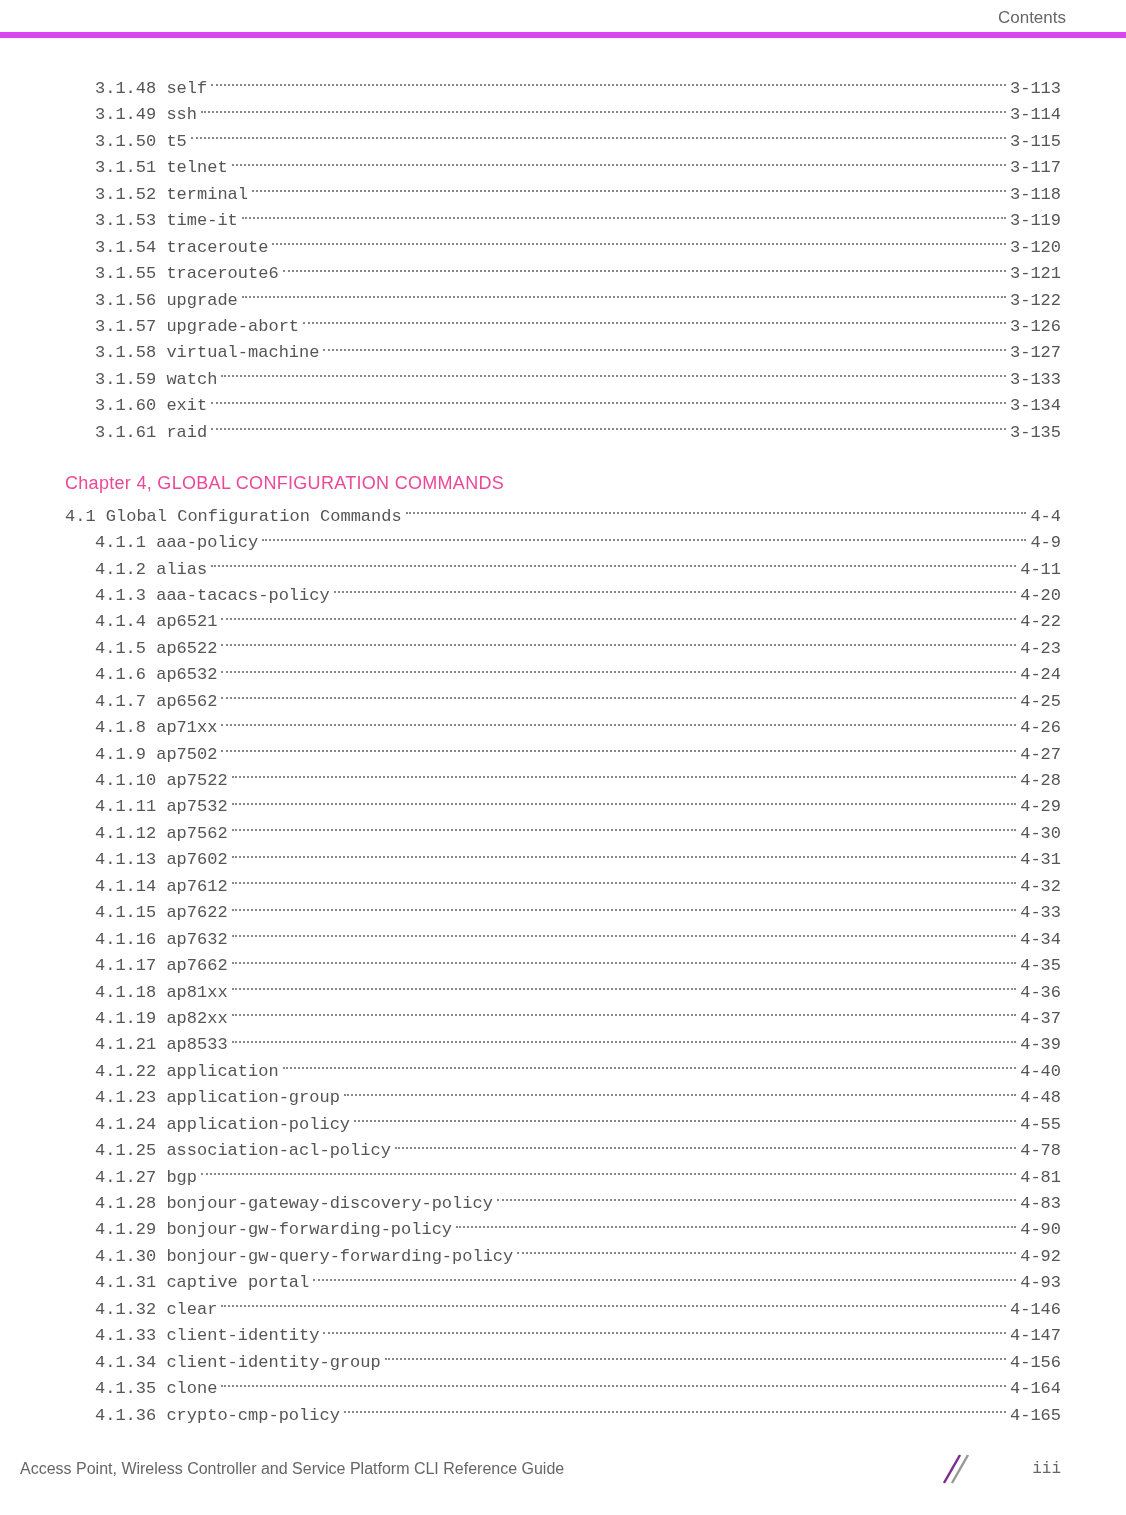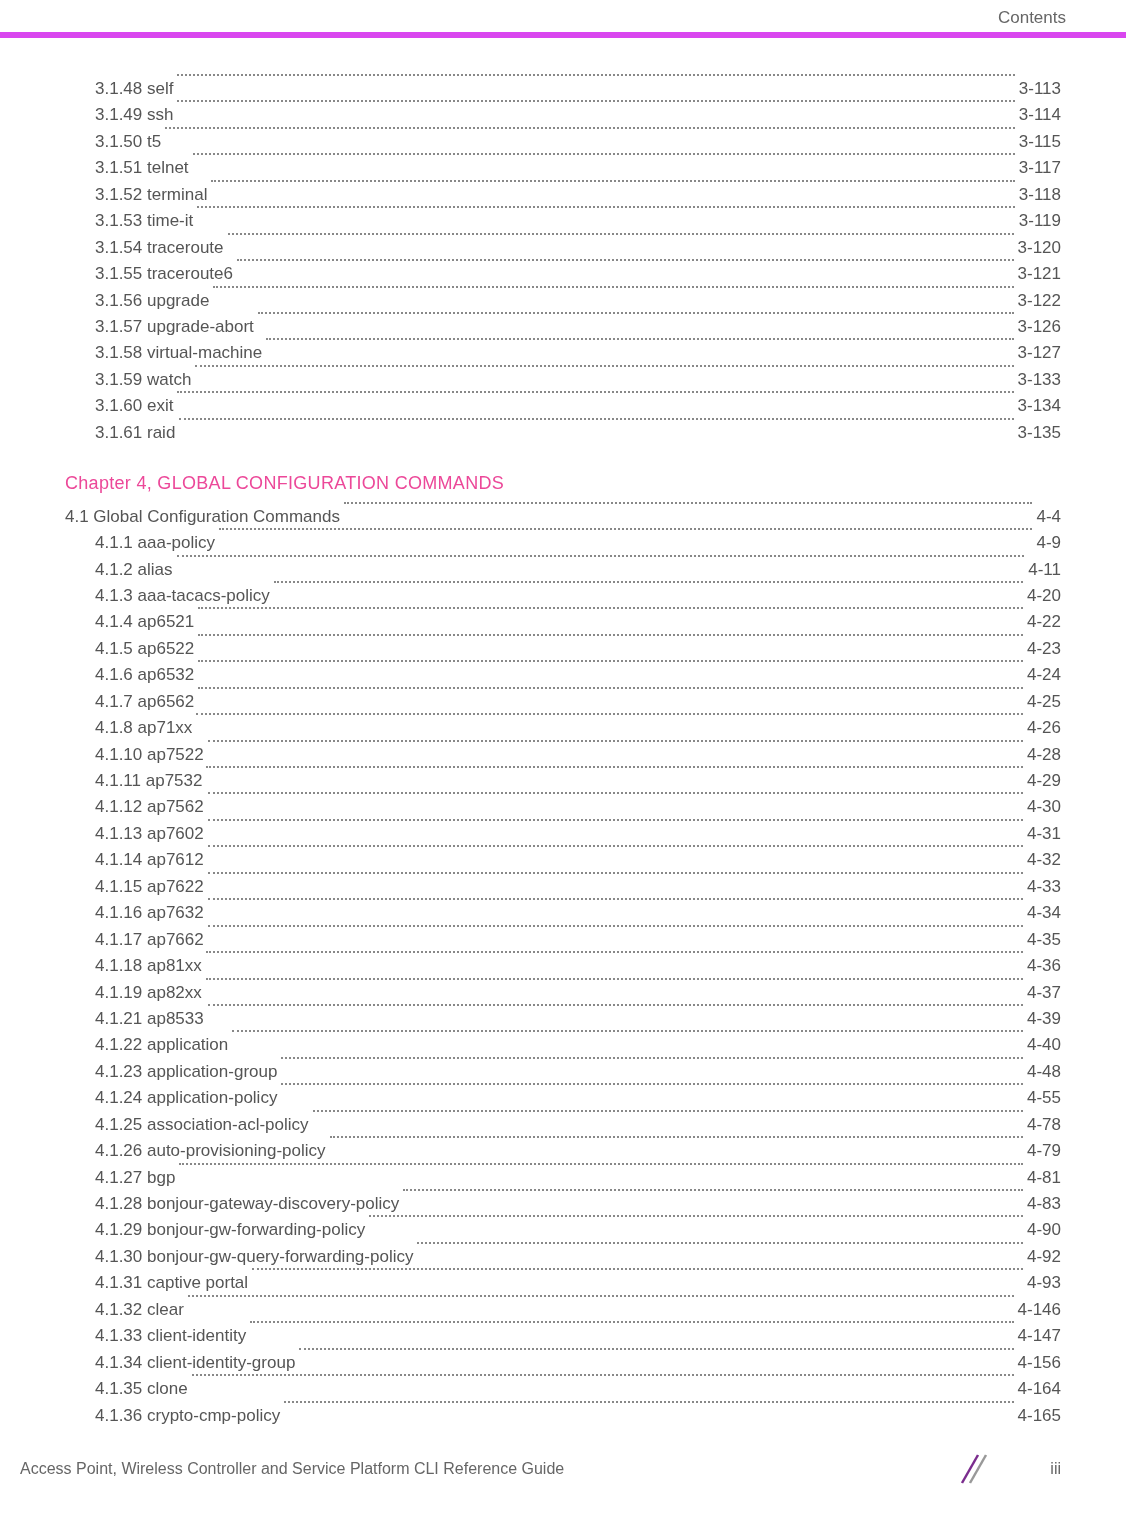--- a/index.html
+++ b/index.html
@@ -16,25 +16,26 @@
       padding: 8px 60px 4px 0;
       text-align: right;
       color: #666;
       font-size: 17px;
     }
     .content {
       padding: 40px 65px 0 65px;
     }
     .toc-entry {
       display: flex;
-      align-items: flex-start;
+      align-items: center;
       font-size: 17px;
       color: #555;
       margin-bottom: 3.5px;
       line-height: 1.35;
+      font-family: Liberation Mono, monospace;
     }
     .toc-entry.level1 { margin-left: 0; }
     .toc-entry.level2 { margin-left: 30px; }
     .toc-label { white-space: nowrap; }
     .toc-dots {
       flex: 1;
       border-bottom: 2px dotted #888;
       margin: 0 4px;
       position: relative;
       top: -4px;
@@ -58,21 +59,21 @@
       color: #666;
       font-size: 16px;
       gap: 40px;
     }
     .footer-text { flex: 1; }
     .footer-slash {
       width: 40px;
       height: 36px;
       margin-right: 18px;
     }
-    .footer-page { color: #666; }
+    .footer-page { color: #666; font-family: Liberation Mono, monospace; }
   </style>
 </head>
 <body>
 
 <div class="header">
   <span>Contents</span>
 </div>
 
 <div class="content">
   <div id="section3-list">
@@ -190,20 +191,25 @@
         <span class="toc-label">4.1.7 ap6562 </span>
         <span class="toc-dots"></span>
         <span class="toc-page">4-25</span>
       </div>
       <div class="toc-entry level2">
         <span class="toc-label">4.1.8 ap71xx </span>
         <span class="toc-dots"></span>
         <span class="toc-page">4-26</span>
       </div>
       <div class="toc-entry level2">
+        <span class="toc-label">4.1.9 ap7502 </span>
+        <span class="toc-dots"></span>
+        <span class="toc-page">4-27</span>
+      </div>
+      <div class="toc-entry level2">
         <span class="toc-label">4.1.10 ap7522 </span>
         <span class="toc-dots"></span>
         <span class="toc-page">4-28</span>
       </div>
       <div class="toc-entry level2">
         <span class="toc-label">4.1.11 ap7532 </span>
         <span class="toc-dots"></span>
         <span class="toc-page">4-29</span>
       </div>
       <div class="toc-entry level2">
@@ -263,25 +269,20 @@
       </div>
       <div class="toc-entry level2">
         <span class="toc-label">4.1.24 application-policy </span>
         <span class="toc-dots"></span>
         <span class="toc-page">4-55</span>
       </div>
       <div class="toc-entry level2">
         <span class="toc-label">4.1.25 association-acl-policy </span>
         <span class="toc-dots"></span>
         <span class="toc-page">4-78</span>
-      </div>
-      <div class="toc-entry level2">
-        <span class="toc-label">4.1.26 auto-provisioning-policy </span>
-        <span class="toc-dots"></span>
-        <span class="toc-page">4-79</span>
       </div>
       <div class="toc-entry level2">
         <span class="toc-label">4.1.27 bgp </span>
         <span class="toc-dots"></span>
         <span class="toc-page">4-81</span>
       </div>
       <div class="toc-entry level2">
         <span class="toc-label">4.1.28 bonjour-gateway-discovery-policy </span>
         <span class="toc-dots"></span>
         <span class="toc-page">4-83</span>

